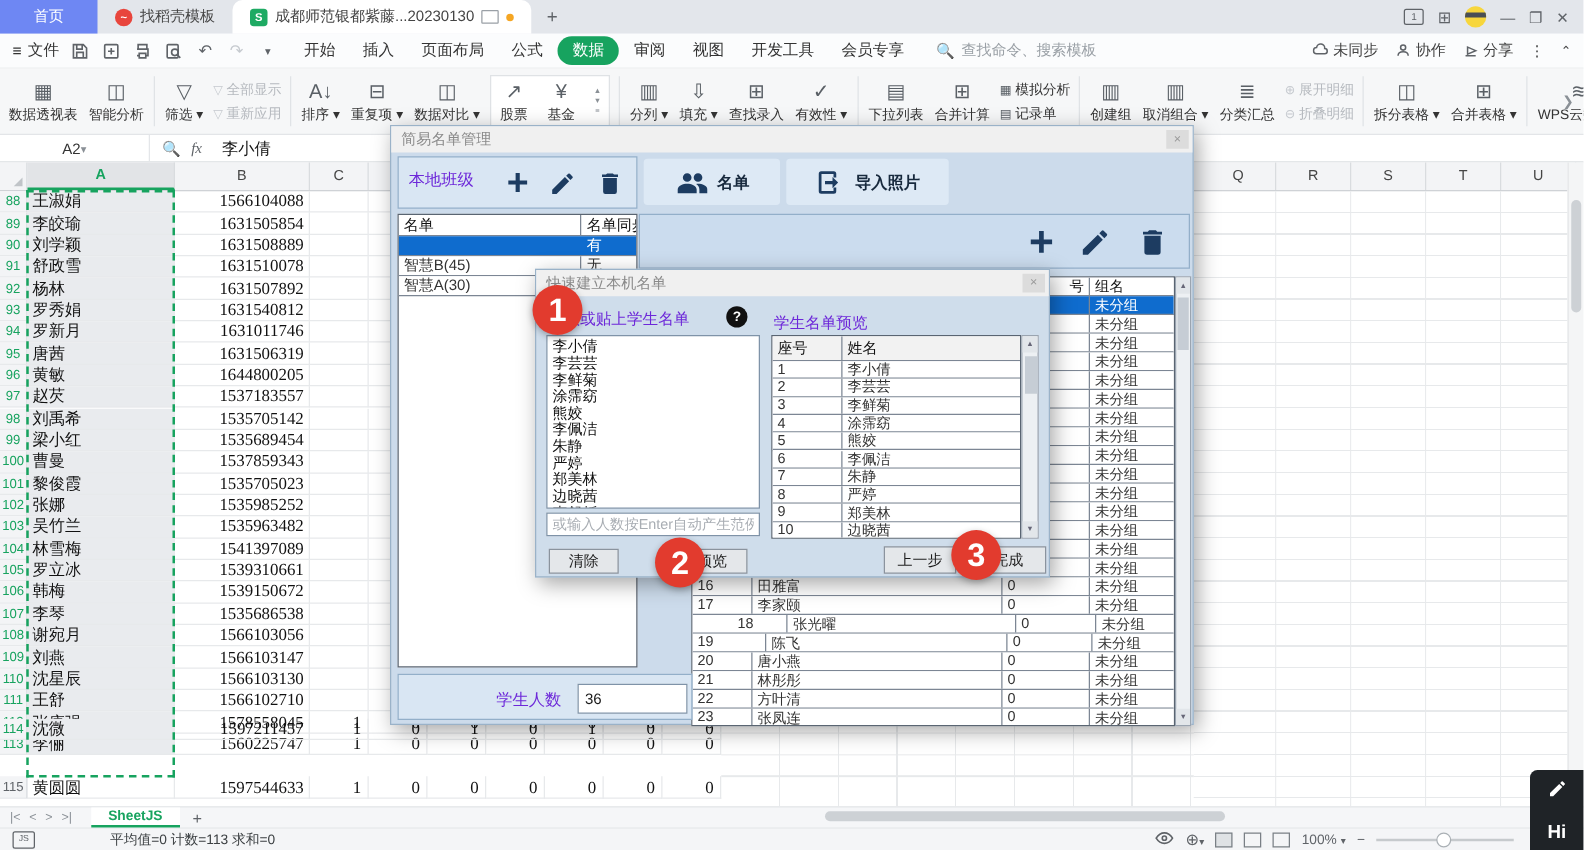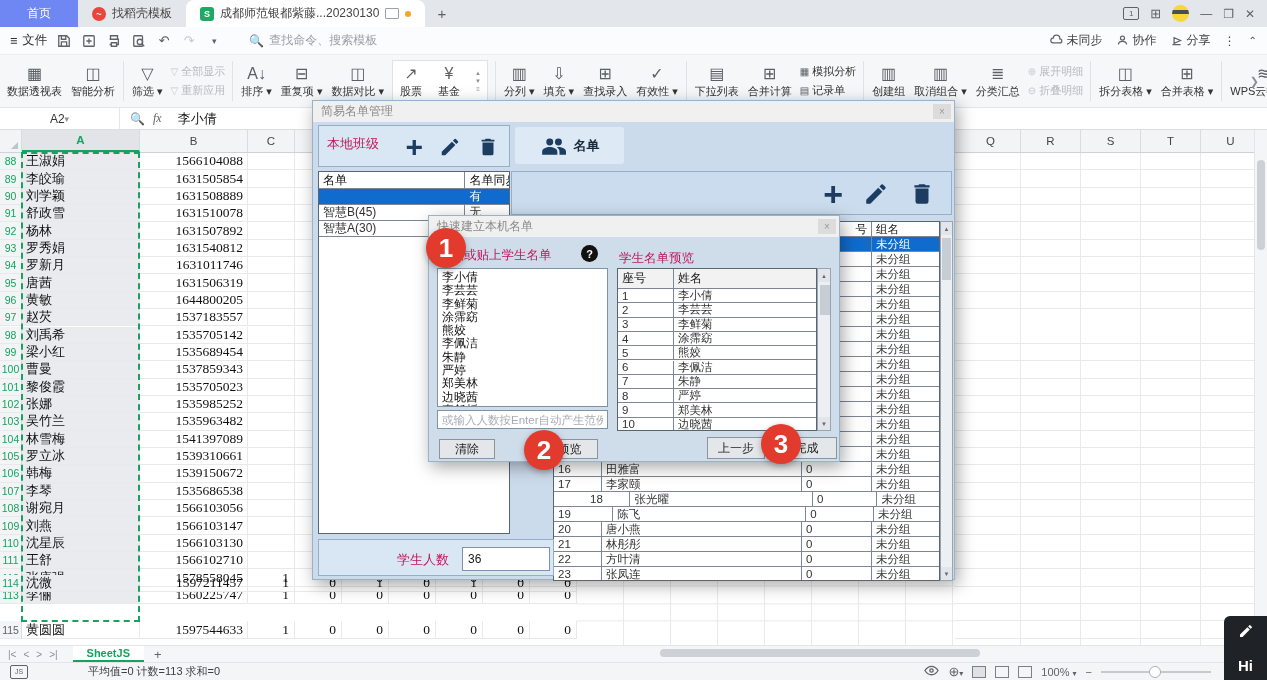--- a/index.html
+++ b/index.html
@@ -104,21 +104,21 @@
   .bluepanel{position:absolute;background:#d9e6f3;border:1px solid #93afc9;box-sizing:border-box}
   .softpanel{position:absolute;background:#dde9f5;border-radius:3px;display:flex;align-items:center;justify-content:center;gap:8px;color:#17293d;font-weight:bold;font-size:13px}
   .icnrow{position:absolute;display:flex;align-items:center}
   .plus{font-weight:bold;color:#1d3c61;line-height:1}
   .isvg{fill:#1d3c61}
   .wtable{position:absolute;background:#fff;border:1px solid #5a6572;box-sizing:border-box;overflow:hidden}
   .trow{position:absolute;left:0;right:0;display:flex;box-sizing:border-box;border-bottom:1px solid #7c8694;background:#fff}
   .trow.selrow{background:#0f6cce;color:#fff}
   .tcell{box-sizing:border-box;border-right:1px solid #7c8694;padding:0 4px;display:flex;align-items:center;overflow:hidden;white-space:nowrap}
   .thead{font-size:12px;color:#111;background:#fff}
-  .label13{position:absolute;font-size:13px;color:#be185d}
+  .label13{position:absolute;font-size:13px;color:#6d28d9}
   .winbtn{position:absolute;background:#e4e7ea;border:1px solid #8a939e;box-sizing:border-box;display:flex;align-items:center;justify-content:center;font-size:12px;color:#1a1a1a}
   .helpdot{position:absolute;width:17px;height:17px;border-radius:50%;background:#111;color:#fff;font-weight:bold;font-size:11px;display:flex;align-items:center;justify-content:center}
   #names-ta{position:absolute;resize:none;border:1px solid #7f93a8;background:#fff;font-family:"Liberation Sans",sans-serif;font-size:12px;line-height:13.3px;padding:2px 4px;box-sizing:border-box;overflow:hidden;color:#111}
   #count-input{position:absolute;border:1px solid #7f93a8;background:#fff;font-family:"Liberation Sans",sans-serif;font-size:11.5px;padding:0 4px;box-sizing:border-box;color:#111}
   #count-input::placeholder{color:#a8adb3}
   .sbv{position:absolute;width:13px;background:#edf0f3;border:1px solid #9aa4b0;box-sizing:border-box}
   .sbtn{position:absolute;left:0;width:11px;height:13px;display:flex;align-items:center;justify-content:center;font-size:6px;color:#667;background:#e2e6ea}
   .badge{position:absolute;width:40px;height:40px;border-radius:50%;background:#e23b2e;color:#fff;display:flex;align-items:center;justify-content:center;font-size:26px;font-weight:bold;z-index:30;box-shadow:0 2px 6px rgba(0,0,0,.3)}
   #hiw{position:absolute;left:1224px;top:616px;width:43px;height:64px;background:#1f2327;border-radius:6px 0 0 0;z-index:40;display:flex;flex-direction:column;align-items:center;justify-content:space-between;padding:7px 0 6px;box-sizing:border-box;color:#fff}
   #hiw svg{fill:#fff}
@@ -181,20 +181,31 @@
           <svg viewBox="0 0 16 16">
             <rect x="2" y="2" width="10" height="12" rx="1"></rect>
             <circle cx="9" cy="9" r="3"></circle>
             <path d="M11 11l3 3"></path>
           </svg>
         </span>
       <span class="qi">↶</span>
       <span class="qi" style="color:#c6cacf">↷</span>
       <span class="qi" style="font-size:9px">▾</span>
     </div>
+    <div id="menus">
+        <div class="menu-item">开始</div>
+        <div class="menu-item">插入</div>
+        <div class="menu-item">页面布局</div>
+        <div class="menu-item">公式</div>
+        <div class="menu-item active">数据</div>
+        <div class="menu-item">审阅</div>
+        <div class="menu-item">视图</div>
+        <div class="menu-item">开发工具</div>
+        <div class="menu-item">会员专享</div>
+      </div>
     <div id="menu-search">
       <span>🔍</span>
       <span>查找命令、搜索模板</span>
     </div>
     <div id="mb-right">
       <span class="mbr">
           <svg viewBox="0 0 16 16">
             <path d="M4 11a3 3 0 0 1 0-6 4 4 0 0 1 8 1 2.5 2.5 0 0 1 0 5z"></path>
           </svg>
           <span>未同步</span>
@@ -649,20 +660,27 @@
           </svg>
       </div>
     </div>
 
     <div class="softpanel" style="left:202px;top:26px;width:109px;height:37px">
       <svg class="isvg" width="26" height="22" viewBox="0 0 24 20">
           <path d="M9 9.5a3.2 3.2 0 1 0 0-6.4 3.2 3.2 0 0 0 0 6.4zm8 0a3.2 3.2 0 1 0 0-6.4 3.2 3.2 0 0 0 0 6.4zM9 11c-3 0-7 1.5-7 4.2V18h14v-2.8C16 12.5 12 11 9 11zm8 0c-.4 0-.9 0-1.4.1 1.4 1 2.4 2.3 2.4 4.1V18h6v-2.8c0-2.7-4-4.2-7-4.2z"></path>
         </svg>
       <span>名单</span>
     </div>
+    <div class="softpanel" style="left:316px;top:26px;width:130px;height:37px">
+      <svg class="isvg" width="24" height="24" viewBox="0 0 24 24">
+          <path d="M5 3h10a2 2 0 0 1 2 2v3h-2.2V5.2H5.2v13.6h9.6V16H17v3a2 2 0 0 1-2 2H5a2 2 0 0 1-2-2V5a2 2 0 0 1 2-2z"></path>
+          <path d="M14 7.5l4.5 4.5-4.5 4.5v-3.2H8v-2.6h6V7.5z"></path>
+        </svg>
+      <span>导入照片</span>
+    </div>
 
     <div class="wtable" style="left:5px;top:70px;width:192px;height:363px">
       <div class="trow thead" style="top:0;height:17px">
         <span class="tcell" style="width:148px">名单</span>
         <span class="tcell" style="width:44px;border-right:none">名单同步</span>
       </div>
       <div id="list-rows">
           <div class="trow selrow" style="top: 17px; height: 16px;">
             <div class="tcell" style="width: 148px; margin-top: 22px;">新教师名单</div>
             <div class="tcell" style="width: 44px; border-right: none;">有</div>

